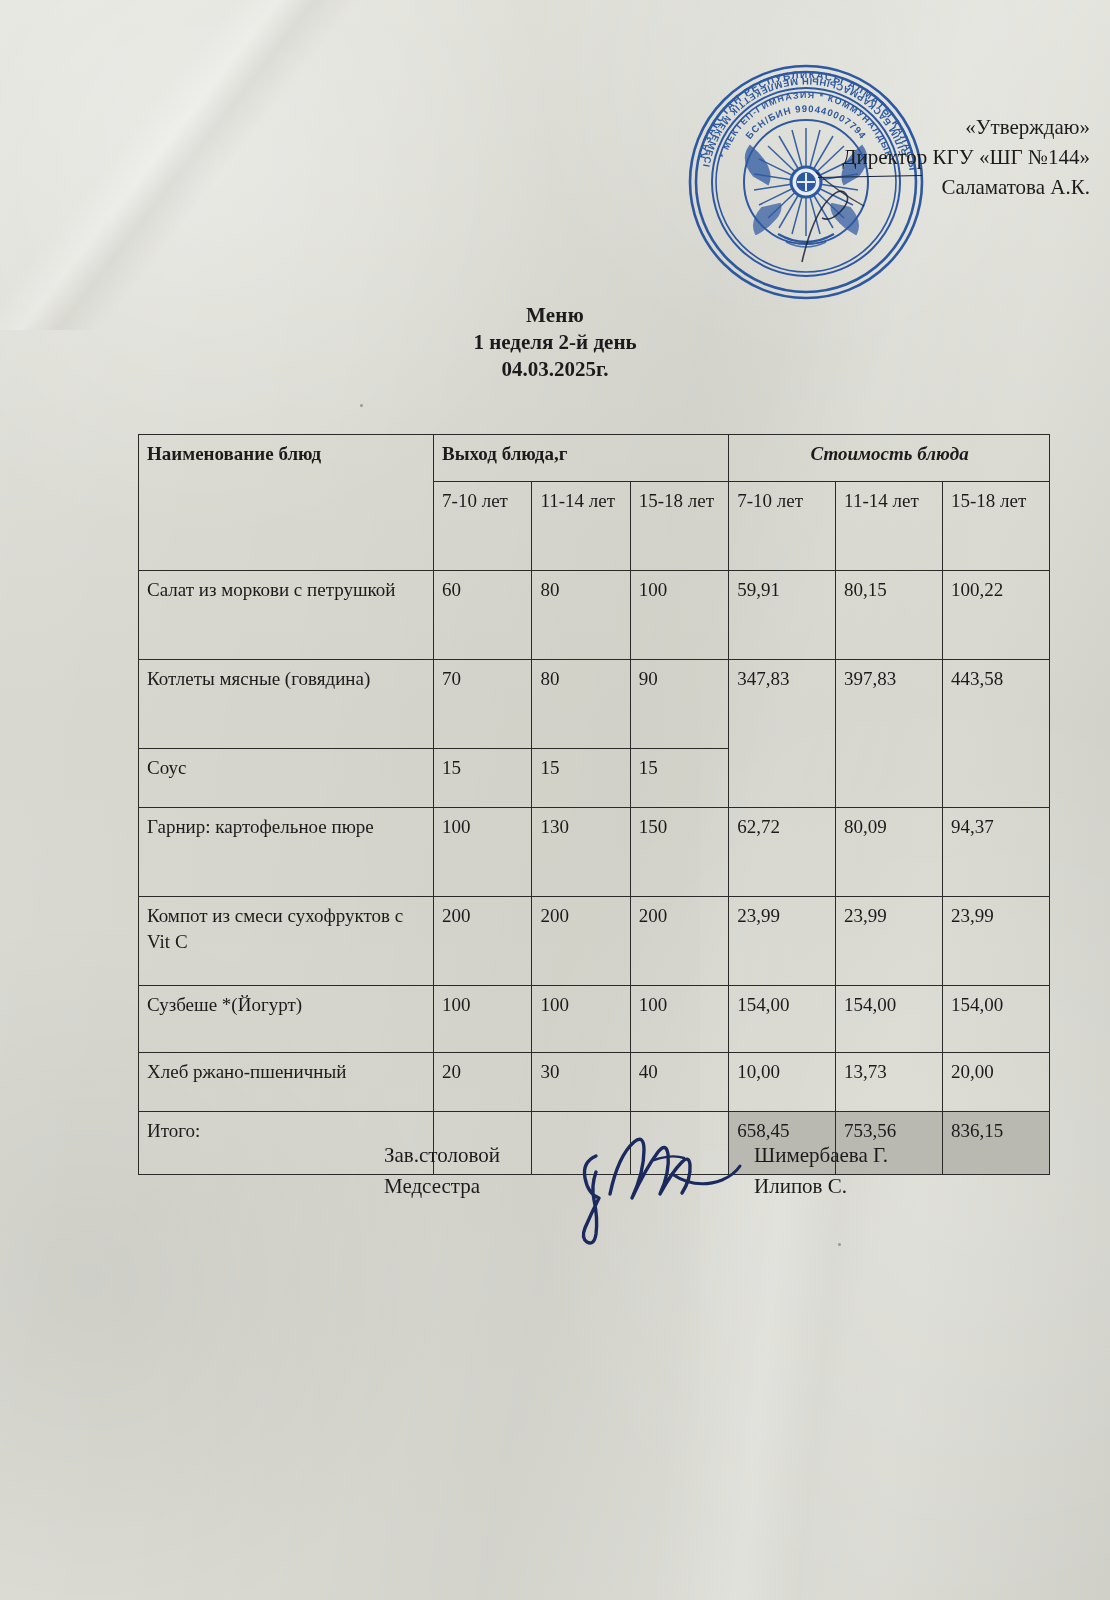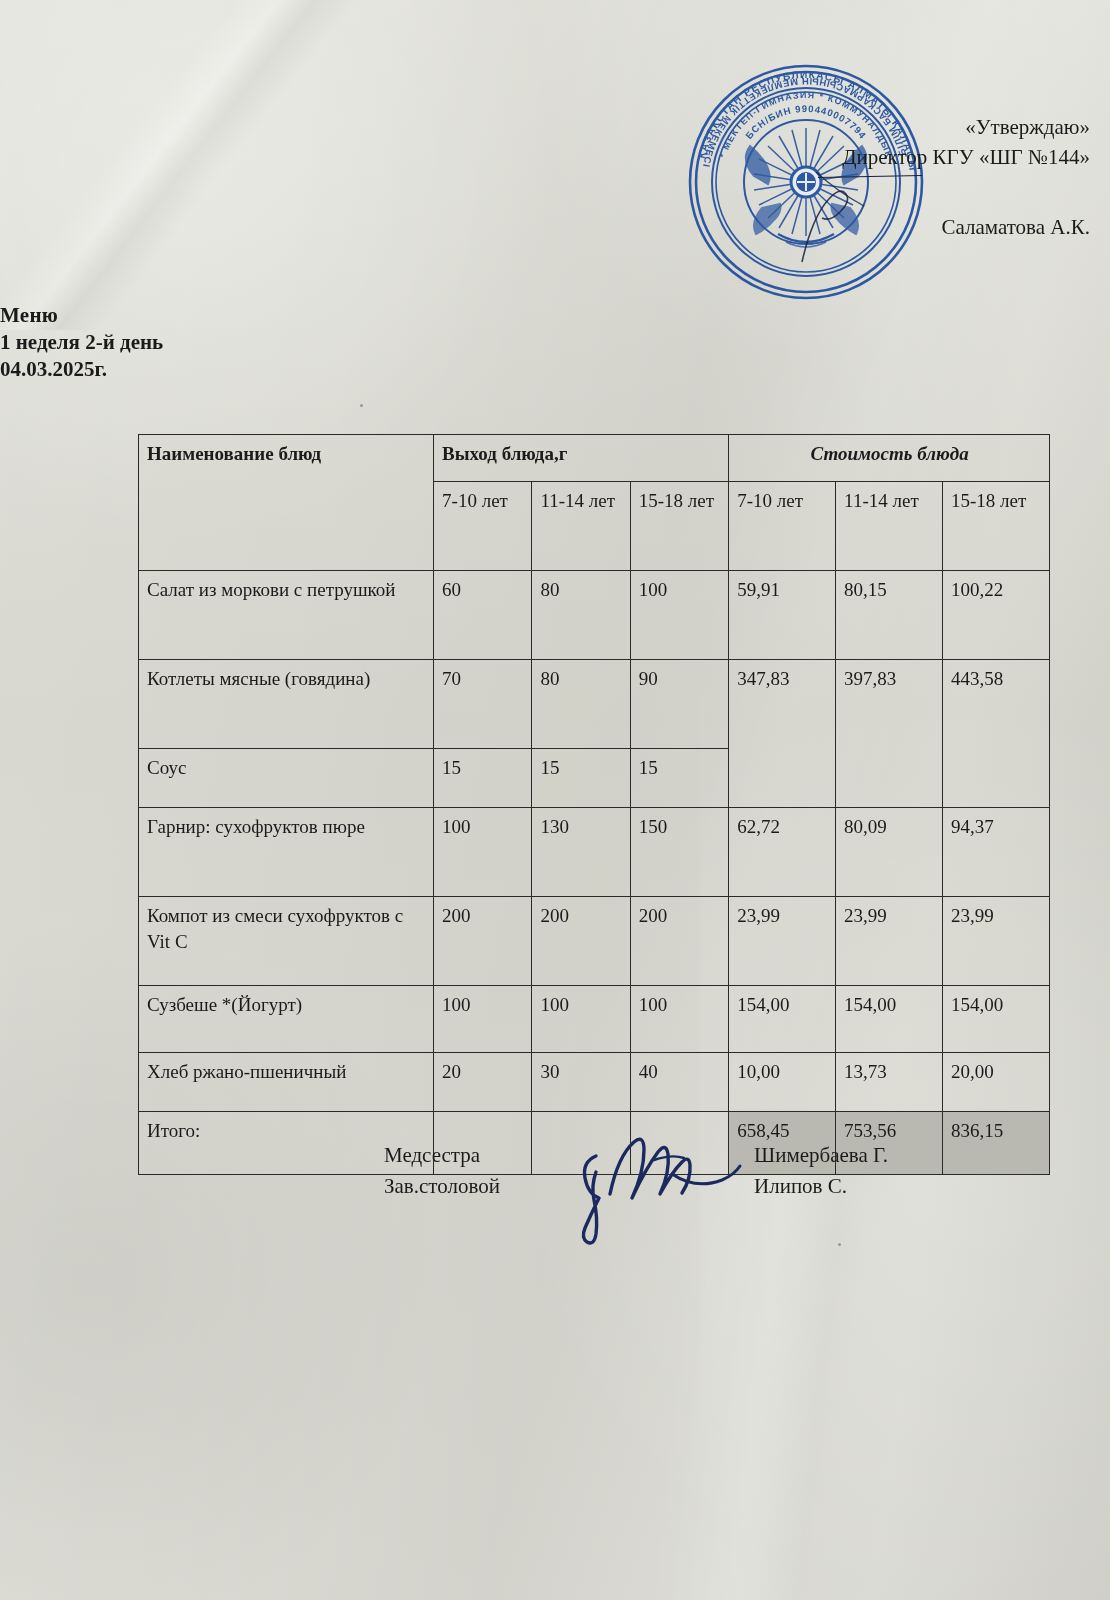--- a/index.html
+++ b/index.html
@@ -55,21 +55,21 @@
     top: 112px;
     width: 330px;
     text-align: right;
     font-size: 21px;
     line-height: 30px;
     z-index: 6;
   }
   #approval-block .line { white-space: nowrap; }
   #approval-line-1 { padding-left: 140px; }
   #approval-line-2 { padding-left: 6px; }
-  #approval-line-3 { padding-left: 104px; margin-top: 40px; }
+  #approval-line-3 { padding-left: 104px; }
 
   
   #director-sign-line {
     position: absolute;
     left: 818px;
     top: 176px;
     width: 104px;
     height: 0;
     border-top: 1.6px solid #16213c;
     z-index: 7;
@@ -96,20 +96,21 @@
     opacity: 0.92;
     pointer-events: none;
   }
 
   
   #doc-title {
     position: absolute;
     left: 0;
     top: 302px;
     width: 1110px;
+    text-align: center;
     font-weight: bold;
     font-size: 21px;
     line-height: 27px;
     z-index: 3;
   }
   #doc-title .t-line { display: block; }
   #title-menu { letter-spacing: 0.3px; }
 
   
   #menu-table {
@@ -337,21 +338,21 @@
       </tr>
 
       <tr class="r-short">
         <td>Соус</td>
         <td>15</td>
         <td>15</td>
         <td>15</td>
       </tr>
 
       <tr class="r-tall2">
-        <td>Гарнир:  сухофруктов пюре</td>
+        <td>Гарнир:  картофельное пюре</td>
         <td>100</td>
         <td>130</td>
         <td>150</td>
         <td>62,72</td>
         <td>80,09</td>
         <td>94,37</td>
       </tr>
 
       <tr class="r-tall2">
         <td>Компот из смеси сухофруктов с Vit C</td>
@@ -404,22 +405,22 @@
 
       <path d="M 104 76 q 24 16 50 6 q 12 -5 18 -14" stroke-width="3"></path>
 
       <path d="M 86 62 q 18 -6 30 -2" stroke-width="2.4"></path>
     </g>
   </svg>
 
   <div id="footer-block">
     <div id="footer-grid">
       <div id="footer-roles">
+        <div>Зав.столовой</div>
         <div>Медсестра</div>
-        <div>Зав.столовой</div>
       </div>
       <div id="footer-sign-space"></div>
       <div id="footer-names">
         <div>Шимербаева Г.</div>
         <div>Илипов С.</div>
       </div>
     </div>
   </div>
 
 </div>

